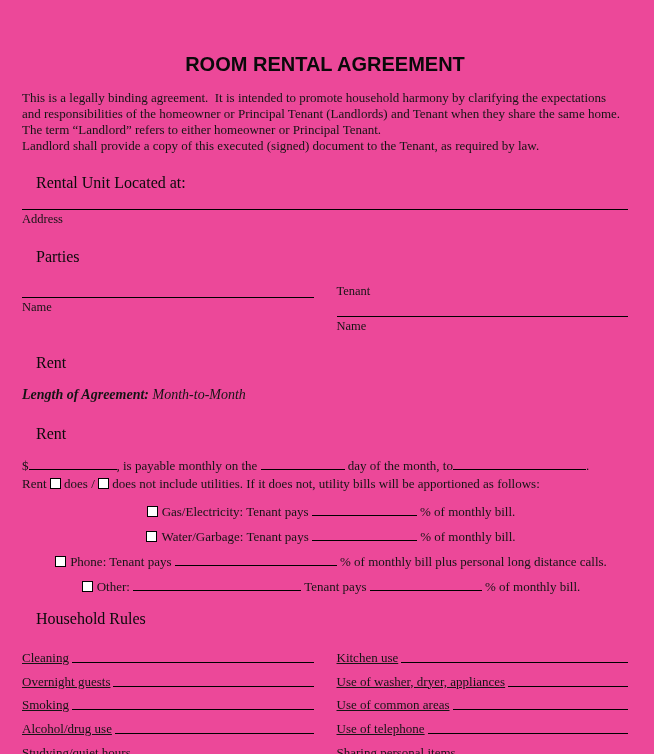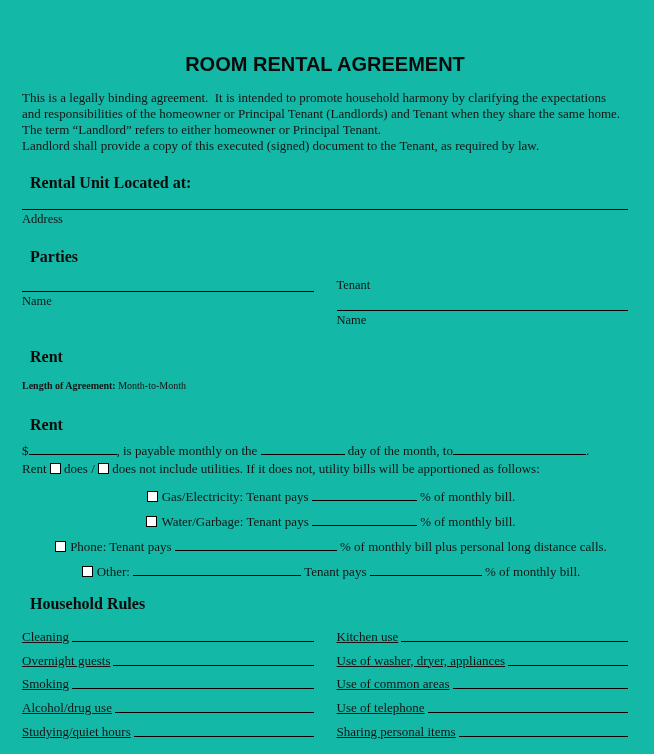--- a/index.html
+++ b/index.html
@@ -1,21 +1,21 @@
 <!DOCTYPE html>
 <html><head>
 <meta charset="utf-8">
 <style>
   * { box-sizing: border-box; }
   html, body { margin: 0; padding: 0; background: #ffffff; }
   .page {
     position: relative;
     width: 654px;
     height: 754px;
-    background: #14b8a6;
+    background: #ec4899;
     color: #141414;
     font-family: "Liberation Serif", "DejaVu Serif", serif;
     padding: 52px 26px 0 22px;
     overflow: hidden;
   }
   .title {
     font-family: "Liberation Sans", "DejaVu Sans", sans-serif;
     font-weight: bold;
     font-size: 20px;
     line-height: 24px;
@@ -25,22 +25,22 @@
   }
   .body-text {
     font-size: 13px;
     line-height: 16px;
     margin: 14px 0 0 0;
     white-space: pre-wrap;
   }
   h2 {
     font-size: 16px;
     line-height: 19px;
-    font-weight: bold;
-    margin: 8px;
+    font-weight: normal;
+    margin: 14px;
     color: #0a0a0a;
   }
   .sec-rental h2 { margin-top: 19px; }
   .full-line {
     border-bottom: 1px solid #000;
     height: 0;
     margin-top: 17px;
   }
   .caption {
     font-size: 12.5px;
@@ -58,23 +58,24 @@
     line-height: 15px;
     margin-top: 4px;
   }
   .col-line {
     border-bottom: 1px solid #000;
     height: 0;
     margin-top: 17px;
   }
   .sec-terms h2 { margin-top: 19px; }
   .subheading {
-    font-size: 10px;
+    font-size: 14px;
     line-height: 18px;
     margin-top: 11px;
+    font-style: italic;
   }
   .subheading .bold { font-weight: bold; }
   .terms-body { margin-top: 2px; }
   .sec-rent h2 { margin-top: 20px; }
   .pline {
     font-size: 13px;
     line-height: 17px;
   }
   .payment-line { margin-top: 8px; }
   .utilities-line { margin-top: 1px; }

